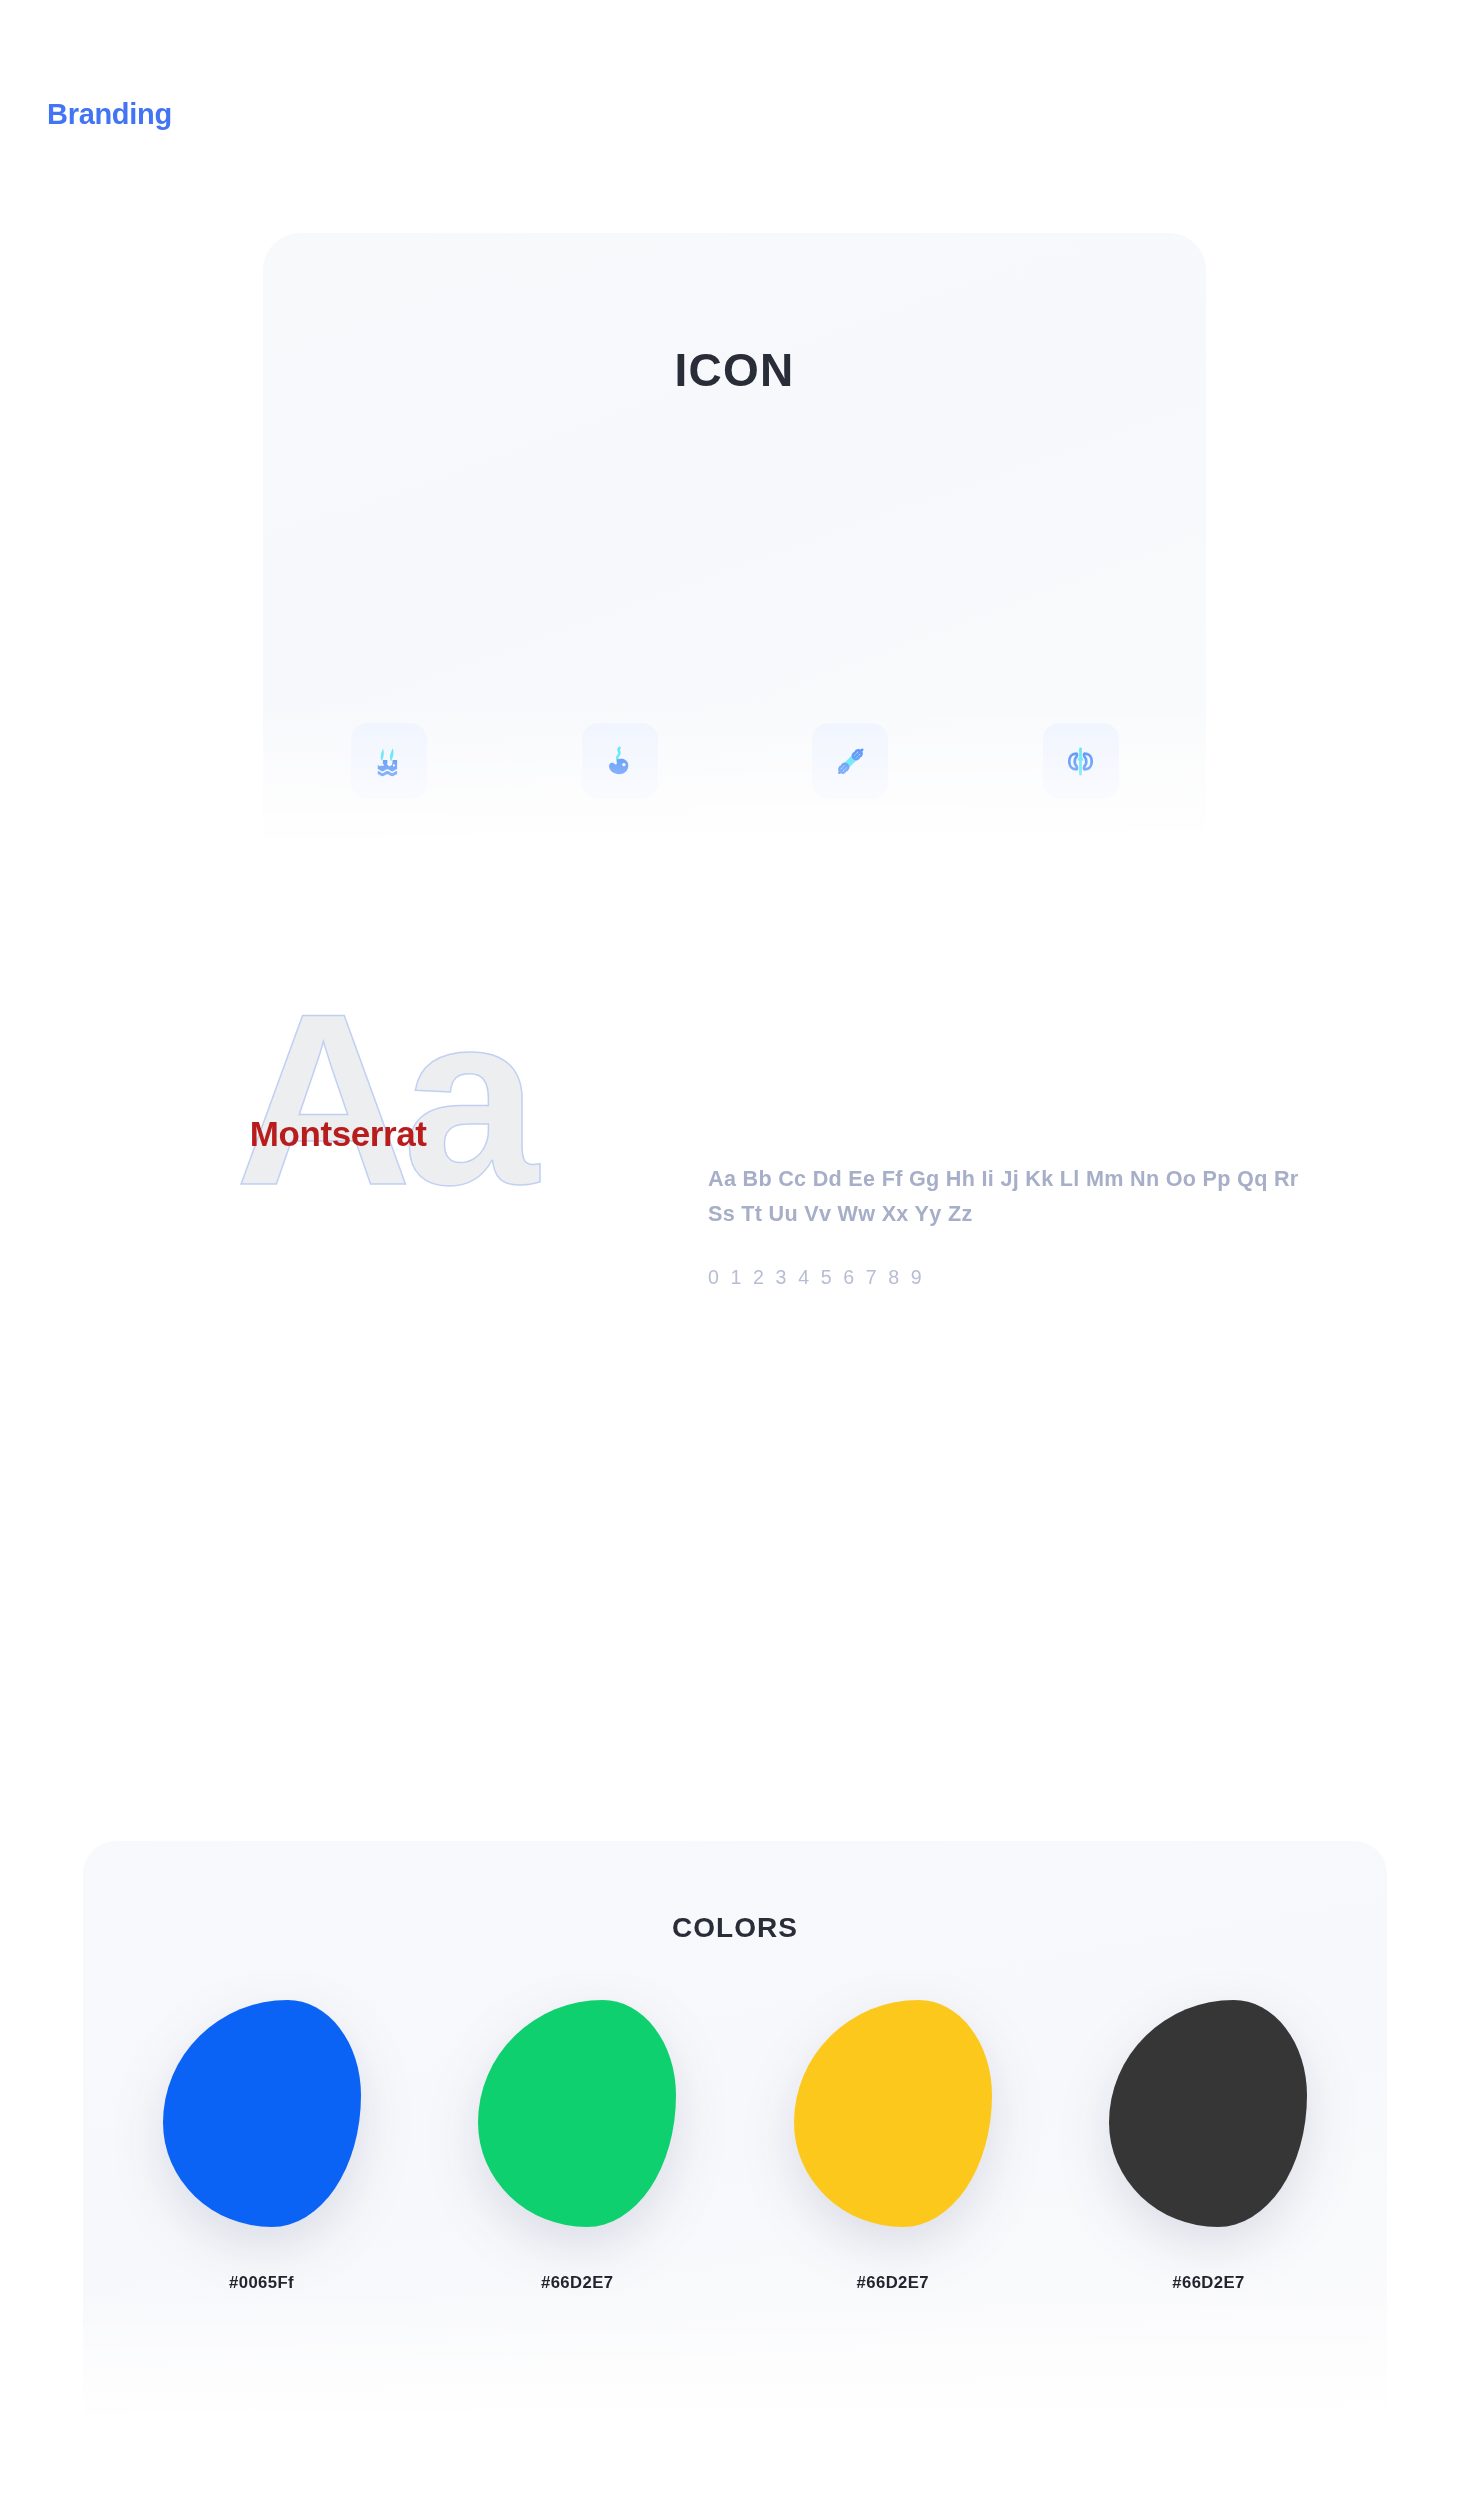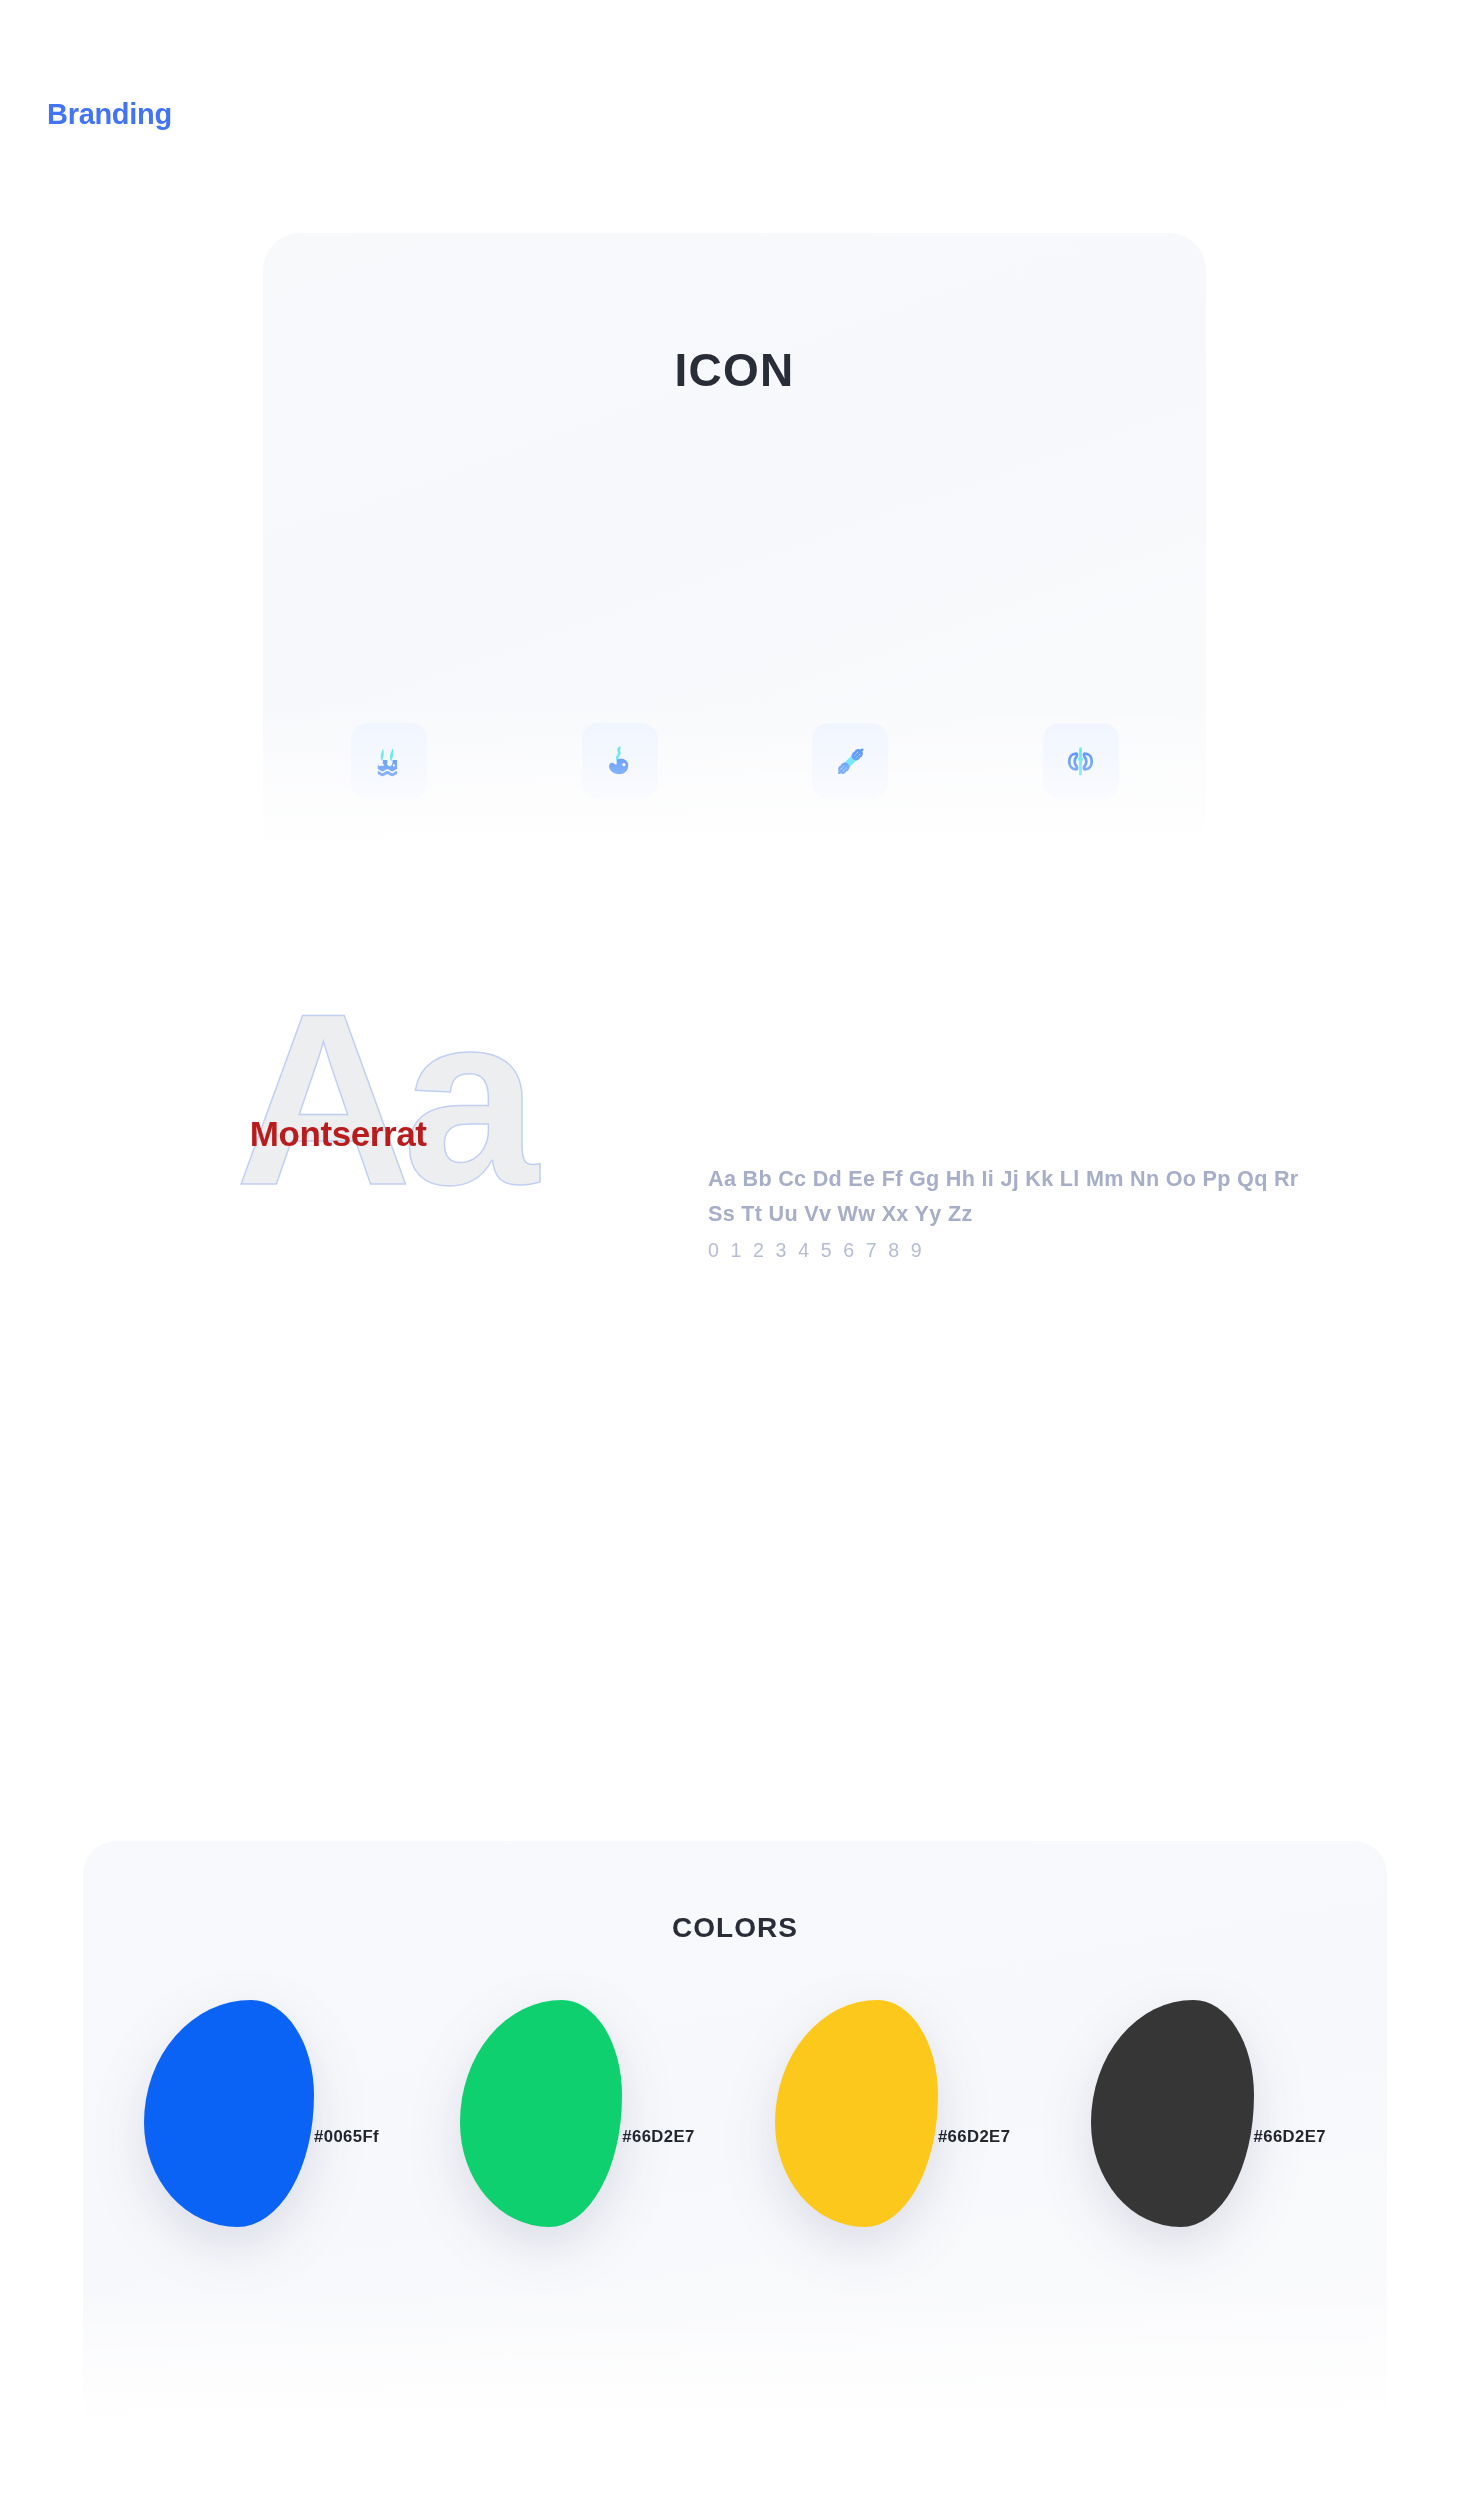--- a/index.html
+++ b/index.html
@@ -144,21 +144,21 @@
   .specimen-letters {
     font-size: 21.6px;
     font-weight: bold;
     line-height: 1.62;
     letter-spacing: 0.3px;
     color: #A6AEC8;
     width: 617px;
     margin-top: 44px;
   }
   .specimen-numbers {
-    margin-top: 7px;
+    margin-top: 34px;
     font-size: 19.6px;
     font-weight: normal;
     letter-spacing: 3.1px;
     color: #B7BDD2;
   }
 
   
   .colors-card {
     position: absolute;
     left: 83px;
@@ -192,21 +192,21 @@
     position: absolute;
     left: 61px;
     top: 159px;
     width: 1182px;
     display: flex;
     justify-content: space-between;
   }
   .swatch {
     width: 235px;
     display: flex;
-    flex-direction: row;
+    flex-direction: column;
     align-items: center;
     text-align: right;
   }
   .blob {
     width: 198px;
     height: 227px;
     border-radius: 63% 37% 45% 55% / 54% 42% 58% 46%;
     filter: drop-shadow(0 19.6px 25.5px rgba(30, 42, 90, 0.13));
   }
   .swatch-label {

